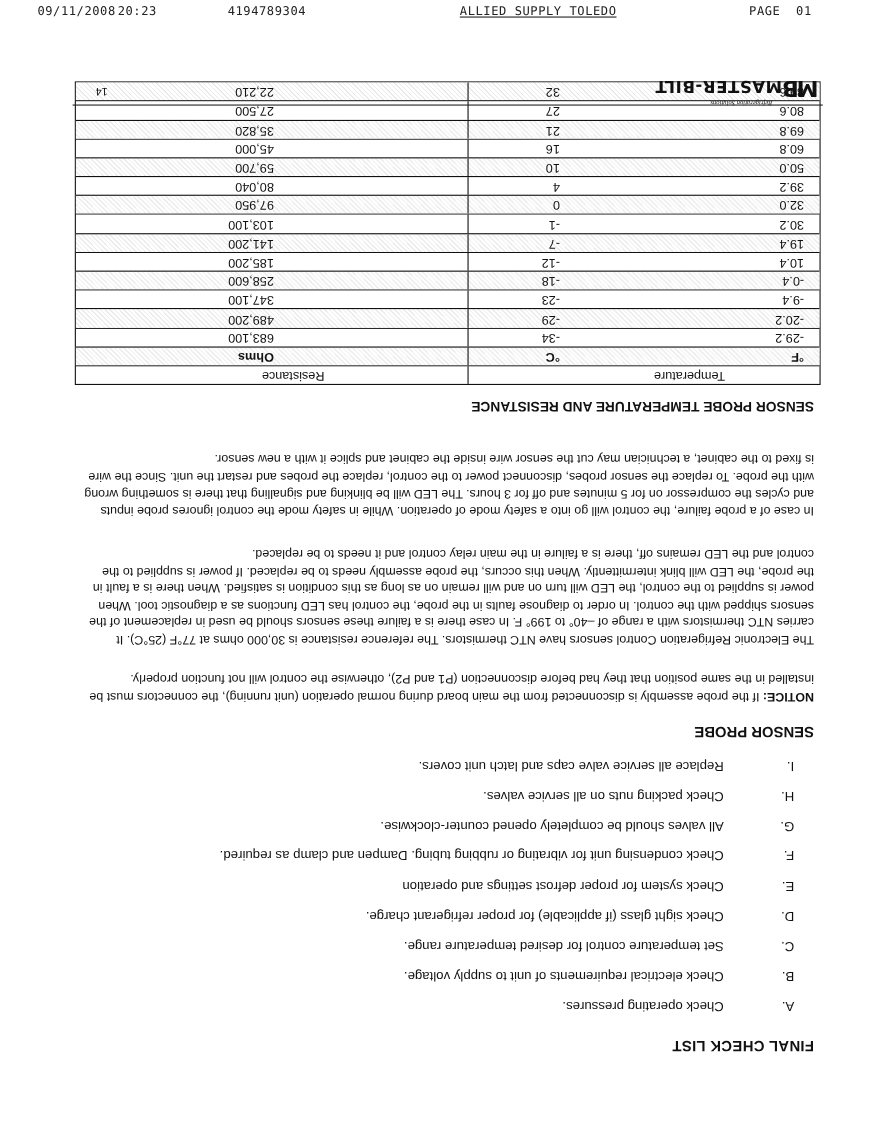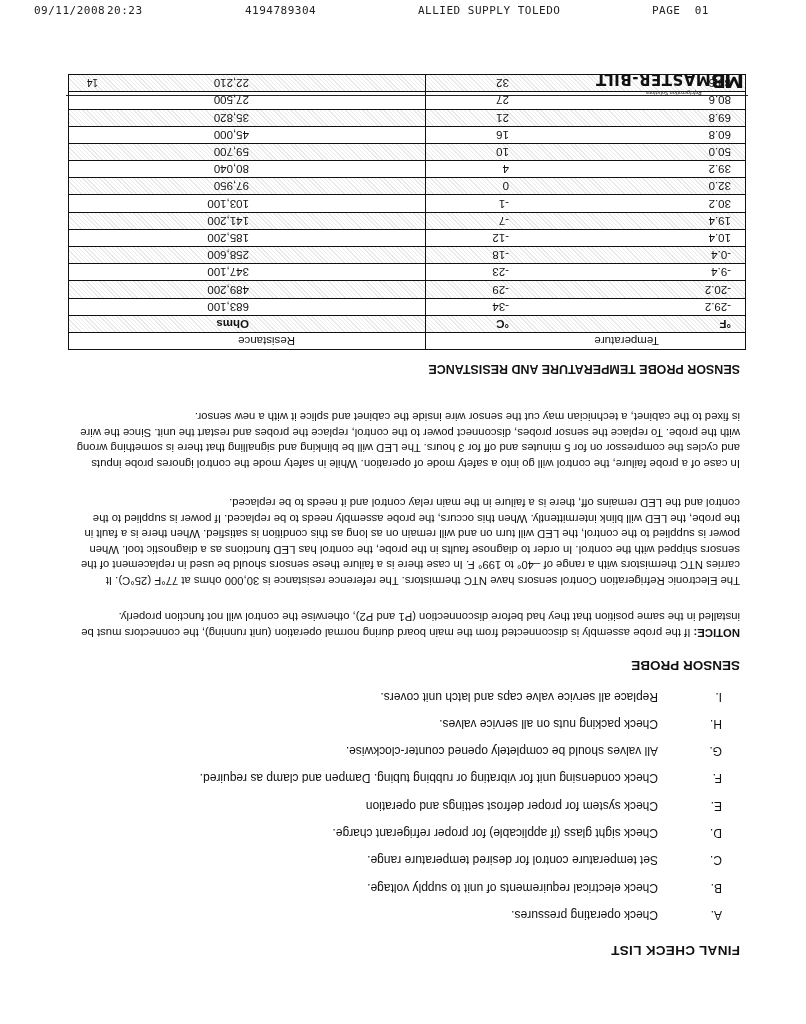--- a/index.html
+++ b/index.html
@@ -1,23 +1,23 @@
 <!DOCTYPE html>
 <html><head>
 <meta charset="utf-8">
 <style>
   html, body { margin:0; padding:0; }
   body { width:806px; height:1024px; background:#ffffff; position:relative; overflow:hidden; color:#111; }
   .fax-header { position:absolute; top:4px; left:0; width:806px; height:14px; font-family:"DejaVu Sans Mono", monospace; font-size:11px; color:#222; letter-spacing:0.5px; }
   .fax-header span { position:absolute; top:0; white-space:pre;text-align:center; }
   #fax-date { left:34px; }
   #fax-time { left:107px; }
-  #fax-phone { left:207px;margin-left:38px; }
-  #fax-company { left:418px; }
-  #fax-page { left:652px; }
+  #fax-phone { left:207px; }
+  #fax-company { left:418px;text-decoration:underline; }
+  #fax-page { left:681px; }
 
   .doc { position:absolute; left:66px; top:72px; width:682px; height:886px; transform:rotate(180deg); transform-origin:center center; font-family:"Liberation Sans", sans-serif; color:#111; }
   .doc .abs { position:absolute; }
   .h-final { left:8px; top:0px; font-weight:bold; font-size:13.5px; letter-spacing:0.3px; }
   .check-item { left:26px; font-size:12px; height:16px; }
   .check-item .letter { position:absolute; left:0; width:30px; }
   .check-item .text { position:absolute; left:64px; white-space:nowrap; }
   .h-sensor { left:8px; top:285px; font-weight:bold; font-size:13.5px; }
   .notice { left:8px; top:318px; width:670px; font-size:11.3px; line-height:15.5px; }
   .notice b { font-weight:bold; }

